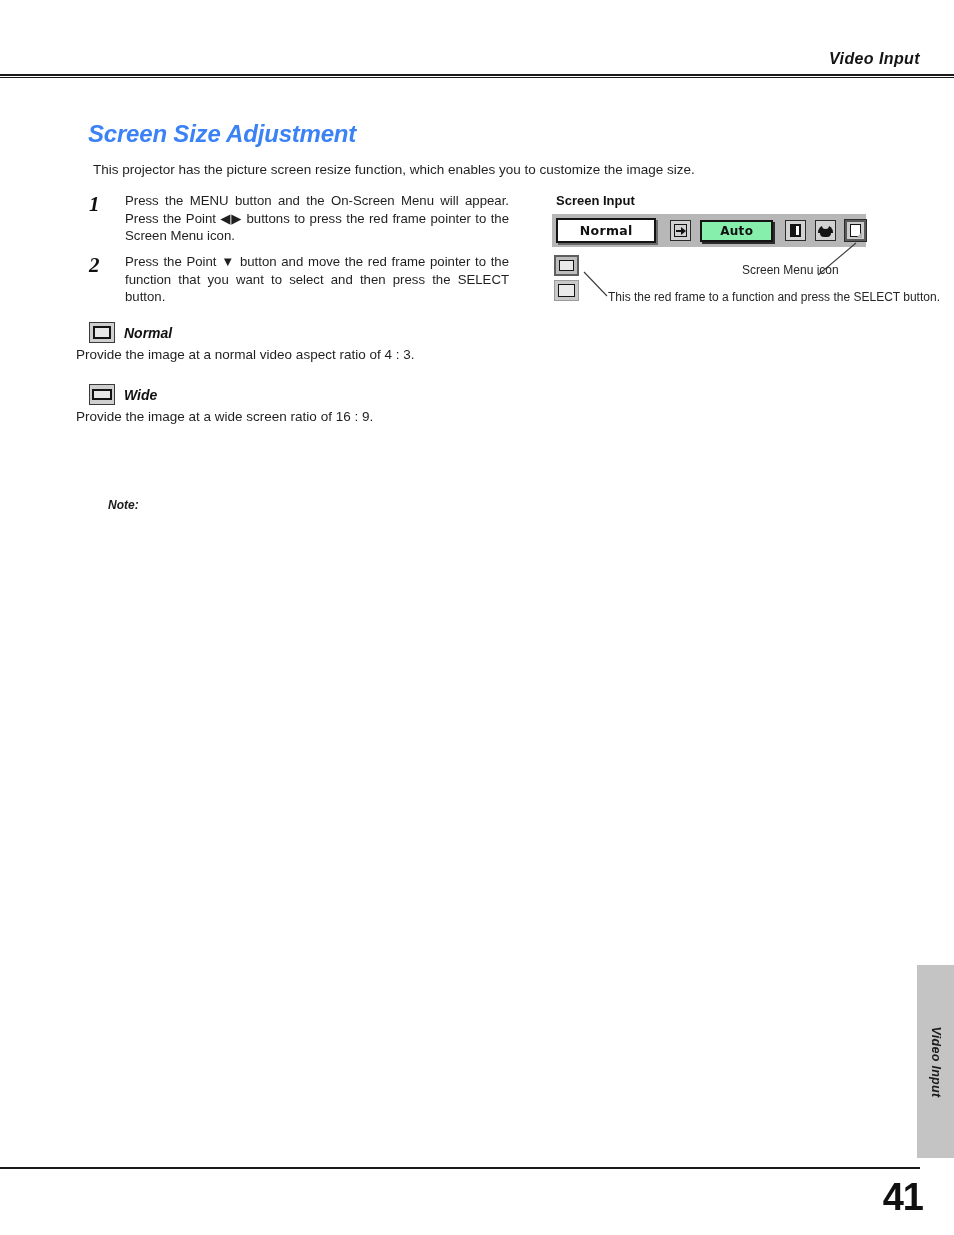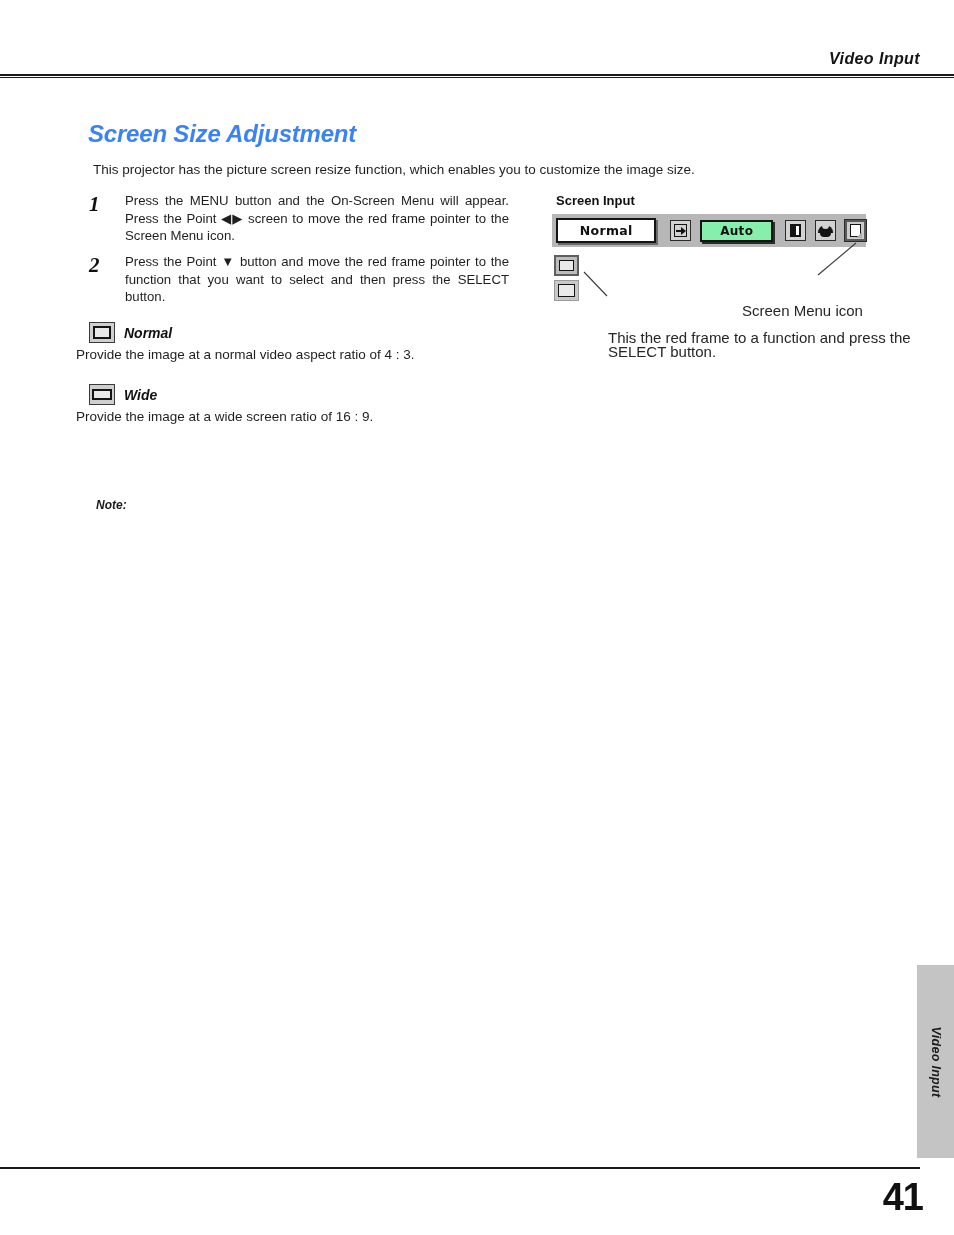--- a/index.html
+++ b/index.html
@@ -143,21 +143,21 @@
   .scr-icon.normal .inner {
     left: 3px; top: 3px; right: 3px; bottom: 3px;
   }
   .scr-icon.wide .inner {
     left: 2px; top: 4px; right: 2px; bottom: 4px;
   }
 
   
   #note-label {
     position: absolute;
-    left: 96px;
+    left: 108px;
     top: 498px;
     font-size: 12px;
     font-weight: bold;
     font-style: italic;
     color: #1b1b1b;
   }
 
   
   #screen-menu-title {
     position: absolute;
@@ -338,24 +338,23 @@
   .stack-icon .inner {
     position: absolute;
     left: 3px; top: 3px; right: 3px; bottom: 3px;
     background: #eaeaea;
     border: 1.5px solid #141414;
     box-sizing: border-box;
   }
 
   .callout {
     position: absolute;
-    font-size: 15px;
+    font-size: 12px;
     line-height: 14px;
     color: #262626;
-    margin-top: 41px;
   }
   #callout-screen-icon { left: 742px; top: 263px; }
   #callout-move-frame  { left: 608px; top: 290px; }
 
   #leaders { position: absolute; left: 0; top: 0; width: 954px; height: 1235px; pointer-events: none; }
 
   
   #side-tab {
     position: absolute;
     left: 917px;
@@ -404,21 +403,21 @@
 <div id="header-rule">
   <div class="thick"></div>
   <div class="thin"></div>
 </div>
 
 <h1 id="page-title">Screen Size Adjustment</h1>
 <p id="intro-text">This projector has the picture screen resize function, which enables you to customize the image size.</p>
 
 <div class="step" id="step-1">
   <div class="step-num">1</div>
-  <div class="step-body">Press the MENU button and the On-Screen Menu will appear.  Press the Point ◀▶ screen to move the red frame pointer to the Screen Menu icon.</div>
+  <div class="step-body">Press the MENU button and the On-Screen Menu will appear.  Press the Point ◀▶ buttons to press the red frame pointer to the Screen Menu icon.</div>
 </div>
 <div class="step" id="step-2">
   <div class="step-num">2</div>
   <div class="step-body">Press the Point ▼ button and move the red frame pointer to the function that you want to select and then press the SELECT button.</div>
 </div>
 
 <div class="func-head" id="func-normal-head">
   <span class="scr-icon normal">
     <span class="inner"></span>
   </span>

